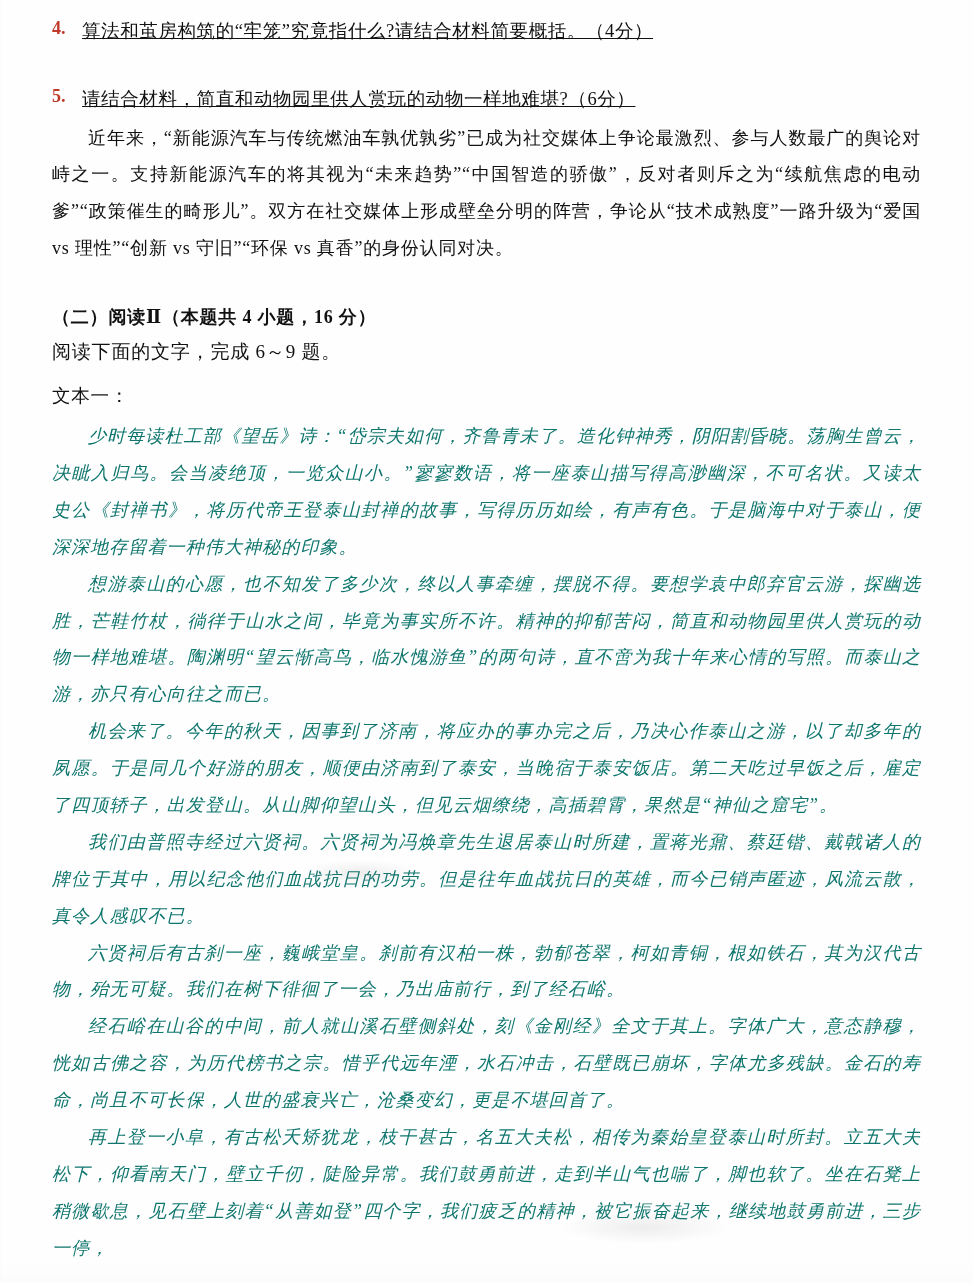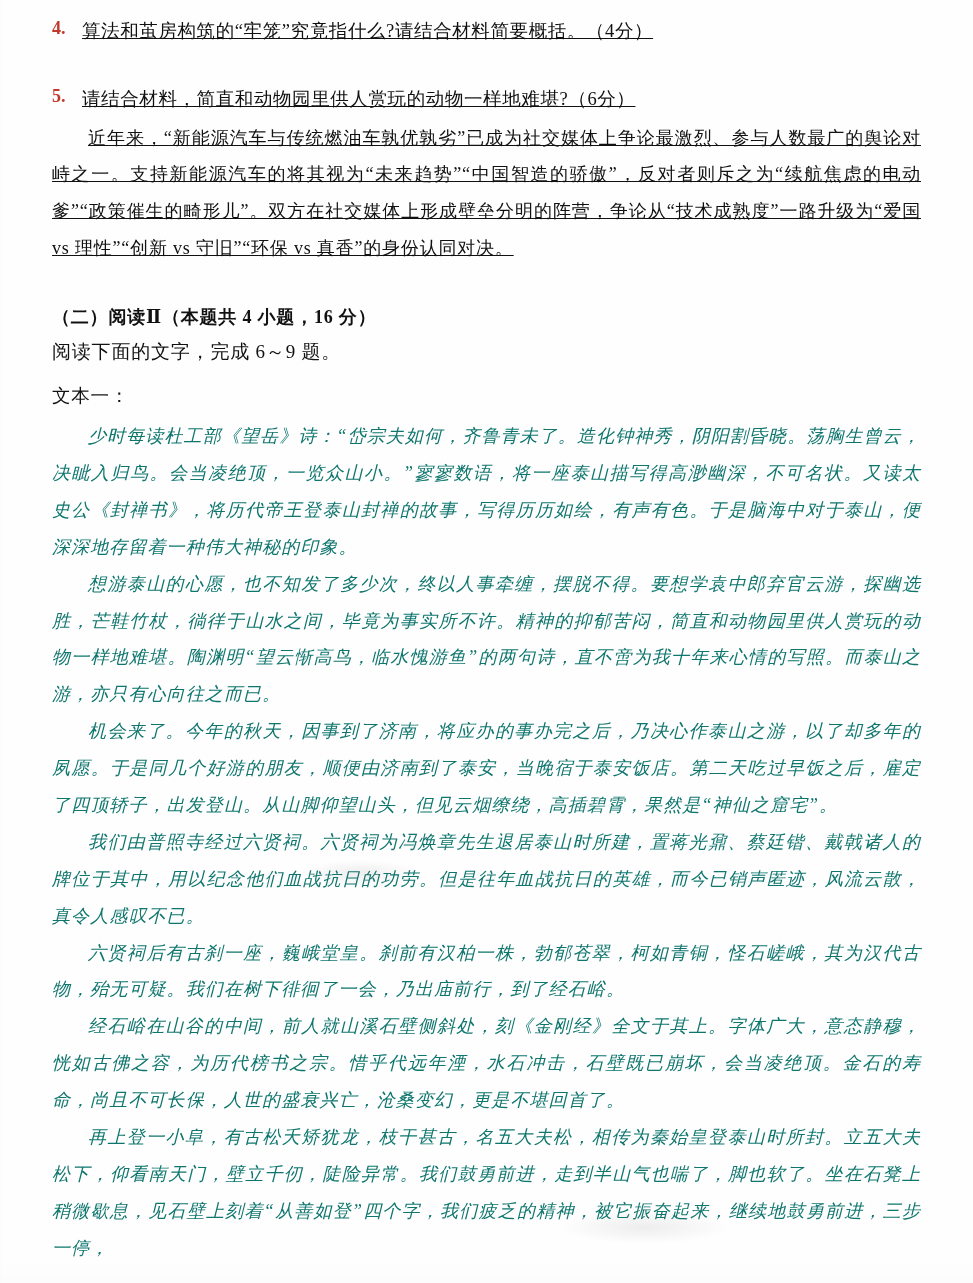--- a/index.html
+++ b/index.html
@@ -58,21 +58,20 @@
 
   .body-p {
     font-size: 18px;
     line-height: 2.05;
     letter-spacing: 0.8px;
     text-align: justify;
     text-justify: inter-ideograph;
     text-indent: 2em;
     margin: 0;
     font-family: "Liberation Serif", "DejaVu Serif", serif;
-    text-decoration: underline;
   }
   .handwrite {
     font-style: italic;
     font-size: 18px;
     line-height: 2.05;
     letter-spacing: 1.1px;
     text-align: justify;
     text-justify: inter-ideograph;
     text-indent: 2em;
     margin: 0;
@@ -125,20 +124,20 @@
   <div class="spacer-md"></div>
 
   <div class="section-title">（二）阅读Ⅱ（本题共 4 小题，16 分）</div>
   <div class="section-sub">阅读下面的文字，完成 6～9 题。</div>
   <div class="label-line">文本一：</div>
 
   <p class="handwrite">少时每读杜工部《望岳》诗：“岱宗夫如何，齐鲁青未了。造化钟神秀，阴阳割昏晓。荡胸生曾云，决眦入归鸟。会当凌绝顶，一览众山小。”寥寥数语，将一座泰山描写得高渺幽深，不可名状。又读太史公《封禅书》，将历代帝王登泰山封禅的故事，写得历历如绘，有声有色。于是脑海中对于泰山，便深深地存留着一种伟大神秘的印象。</p>
   <p class="handwrite">想游泰山的心愿，也不知发了多少次，终以人事牵缠，摆脱不得。要想学袁中郎弃官云游，探幽选胜，芒鞋竹杖，徜徉于山水之间，毕竟为事实所不许。精神的抑郁苦闷，简直和动物园里供人赏玩的动物一样地难堪。陶渊明“望云惭高鸟，临水愧游鱼”的两句诗，直不啻为我十年来心情的写照。而泰山之游，亦只有心向往之而已。</p>
   <p class="handwrite">机会来了。今年的秋天，因事到了济南，将应办的事办完之后，乃决心作泰山之游，以了却多年的夙愿。于是同几个好游的朋友，顺便由济南到了泰安，当晚宿于泰安饭店。第二天吃过早饭之后，雇定了四顶轿子，出发登山。从山脚仰望山头，但见云烟缭绕，高插碧霄，果然是“神仙之窟宅”。</p>
   <p class="handwrite">我们由普照寺经过六贤祠。六贤祠为冯焕章先生退居泰山时所建，置蒋光鼐、蔡廷锴、戴戟诸人的牌位于其中，用以纪念他们血战抗日的功劳。但是往年血战抗日的英雄，而今已销声匿迹，风流云散，真令人感叹不已。</p>
-  <p class="handwrite">六贤祠后有古刹一座，巍峨堂皇。刹前有汉柏一株，勃郁苍翠，柯如青铜，怪石嵯峨，其为汉代古物，殆无可疑。我们在树下徘徊了一会，乃出庙前行，到了经石峪。</p>
-  <p class="handwrite">经石峪在山谷的中间，前人就山溪石壁侧斜处，刻《金刚经》全文于其上。字体广大，意态静穆，恍如古佛之容，为历代榜书之宗。惜乎代远年湮，水石冲击，石壁既已崩坏，会当凌绝顶。金石的寿命，尚且不可长保，人世的盛衰兴亡，沧桑变幻，更是不堪回首了。</p>
+  <p class="handwrite">六贤祠后有古刹一座，巍峨堂皇。刹前有汉柏一株，勃郁苍翠，柯如青铜，根如铁石，其为汉代古物，殆无可疑。我们在树下徘徊了一会，乃出庙前行，到了经石峪。</p>
+  <p class="handwrite">经石峪在山谷的中间，前人就山溪石壁侧斜处，刻《金刚经》全文于其上。字体广大，意态静穆，恍如古佛之容，为历代榜书之宗。惜乎代远年湮，水石冲击，石壁既已崩坏，字体尤多残缺。金石的寿命，尚且不可长保，人世的盛衰兴亡，沧桑变幻，更是不堪回首了。</p>
   <p class="handwrite">再上登一小阜，有古松夭矫犹龙，枝干甚古，名五大夫松，相传为秦始皇登泰山时所封。立五大夫松下，仰看南天门，壁立千仞，陡险异常。我们鼓勇前进，走到半山气也喘了，脚也软了。坐在石凳上稍微歇息，见石壁上刻着“从善如登”四个字，我们疲乏的精神，被它振奋起来，继续地鼓勇前进，三步一停，</p>
 
   <div class="smudge" style="left:560px; top:1210px; width:170px; height:34px;"></div>
   <div class="smudge" style="left:300px; top:860px; width:120px; height:26px;"></div>
 
 </div>
 
 </body></html>

